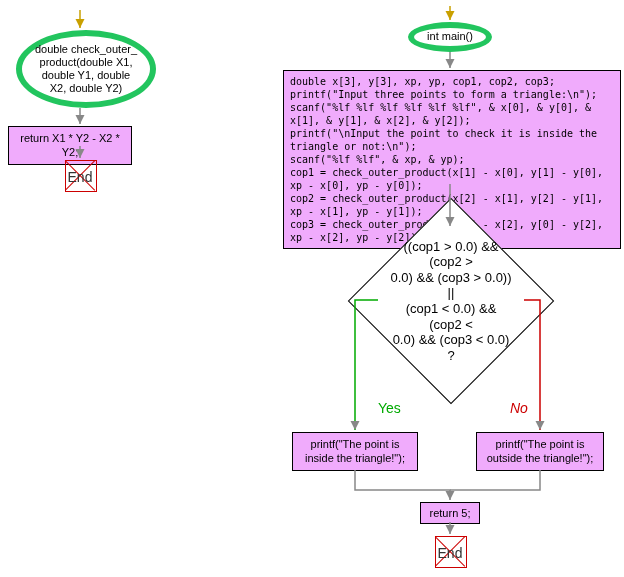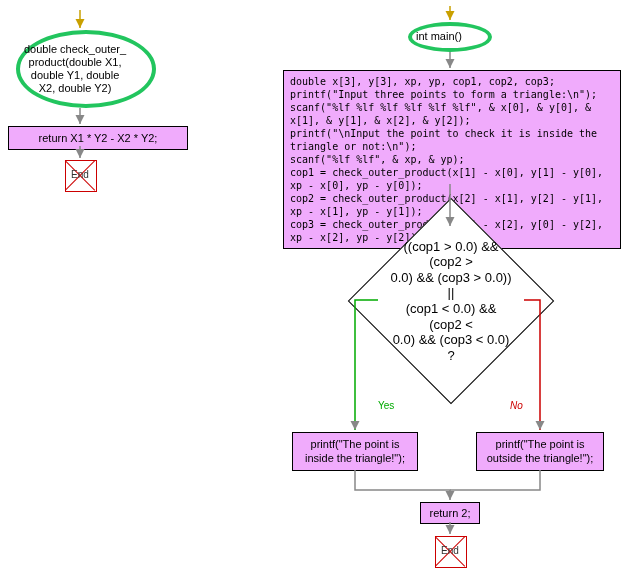--- a/index.html
+++ b/index.html
@@ -11,25 +11,26 @@
     width: 624px;
     height: 577px;
     position: relative;
   }
   .node {
     position: absolute;
     text-align: center;
     box-sizing: border-box;
   }
   .ellipse {
-    border: 4px solid #22c55e;
+    border: 6px solid #22c55e;
     border-radius: 50%;
     background: #fff;
     display: flex;
     align-items: center;
+    justify-content: center;
     padding: 4px;
     line-height: 1.2;
   }
   .rect {
     border: 1px solid #000;
     background: #f0abfc;
     padding: 4px 6px;
     line-height: 1.3;
     text-align: left;
     font-family: monospace;
@@ -78,47 +79,47 @@
     width:42px;height:1px;
     background:#c00;
   }
   .endbox .diag1 { transform: rotate(45deg);}
   .endbox .diag2 { transform: rotate(-45deg);}
   .endtext {
     position:absolute;
     width:100%;
     text-align:center;
     top:9px;
-    font-size:10px;
+    font-size:14px;
     color:#333;
   }
   svg.arrows {
     position:absolute;
     top:0;left:0;
     width:624px;height:577px;
     pointer-events:none;
   }
   .edge-label {
     position:absolute;
-    font-size:10px;
+    font-size:14px;
   }
   .yes { color: #0a0; }
   .no { color: #c00; font-style: italic; }
 </style>
 </head>
 <body>
 
 <div class="node ellipse" style="left:16px; top:30px; width:140px; height:78px;">
   <span style="white-space:pre-line;">double check_outer_
 product(double X1,
 double Y1, double
 X2, double Y2)</span>
 </div>
 
-<div class="node rect center" style="left:8px; top:126px; width:180px;">
+<div class="node rect center" style="left:8px; top:126px; width:124px;">
   <span>return X1 * Y2 - X2 * Y2;</span>
 </div>
 
 <div class="endbox" style="left:65px; top:160px;">
   <div class="sq"></div>
     <div class="diag1"></div>
     <div class="diag2"></div>
   <div class="endtext">End</div>
 </div>
 
@@ -154,21 +155,21 @@
   <span style="white-space:pre-line;">printf("The point is
 inside the triangle!");</span>
 </div>
 
 <div class="node rect center" style="left:476px; top:432px; width:128px;">
   <span style="white-space:pre-line;">printf("The point is
 outside the triangle!");</span>
 </div>
 
 <div class="node rect center" style="left:420px; top:502px; width:60px; padding:3px;">
-  <span>return 2;</span>
+  <span>return 5;</span>
 </div>
 
 <div class="endbox" style="left:435px; top:536px;">
   <div class="sq"></div>
     <div class="diag1"></div>
     <div class="diag2"></div>
   <div class="endtext">End</div>
 </div>
 
 <svg class="arrows">

